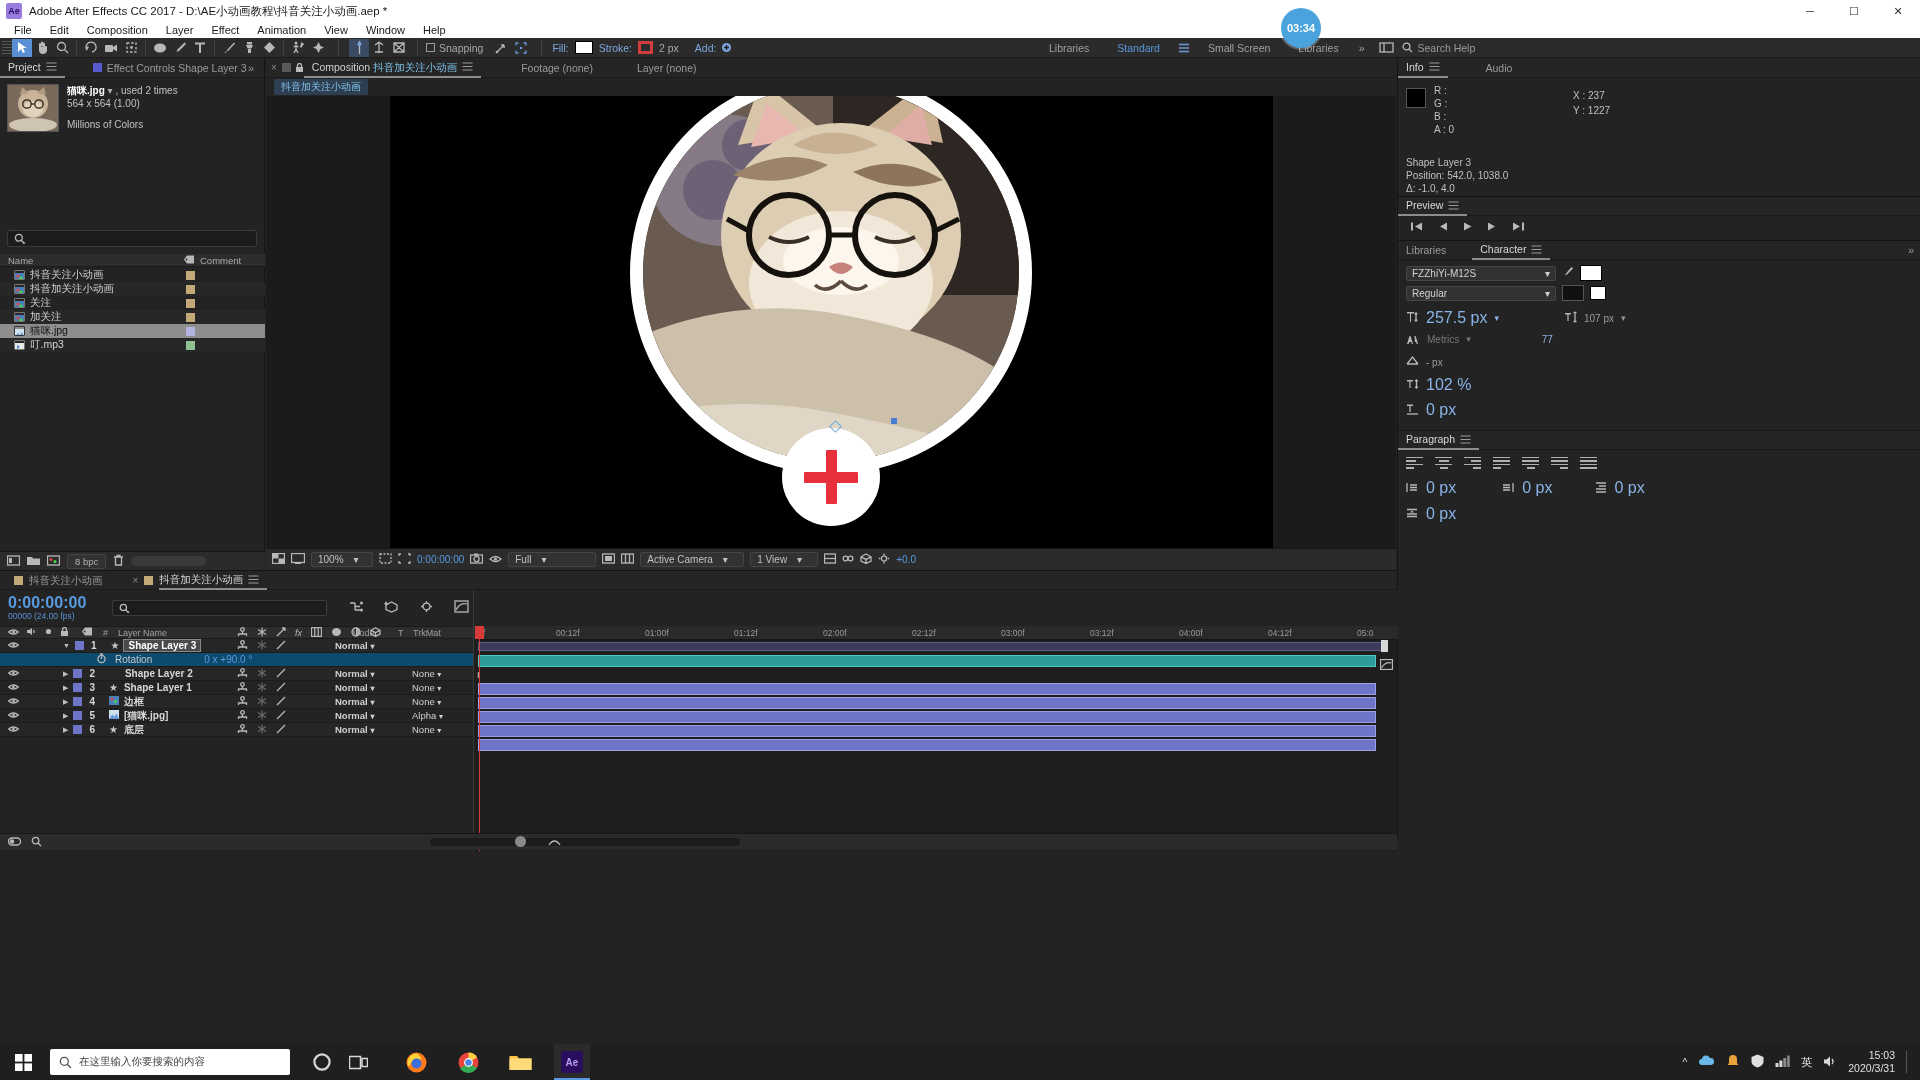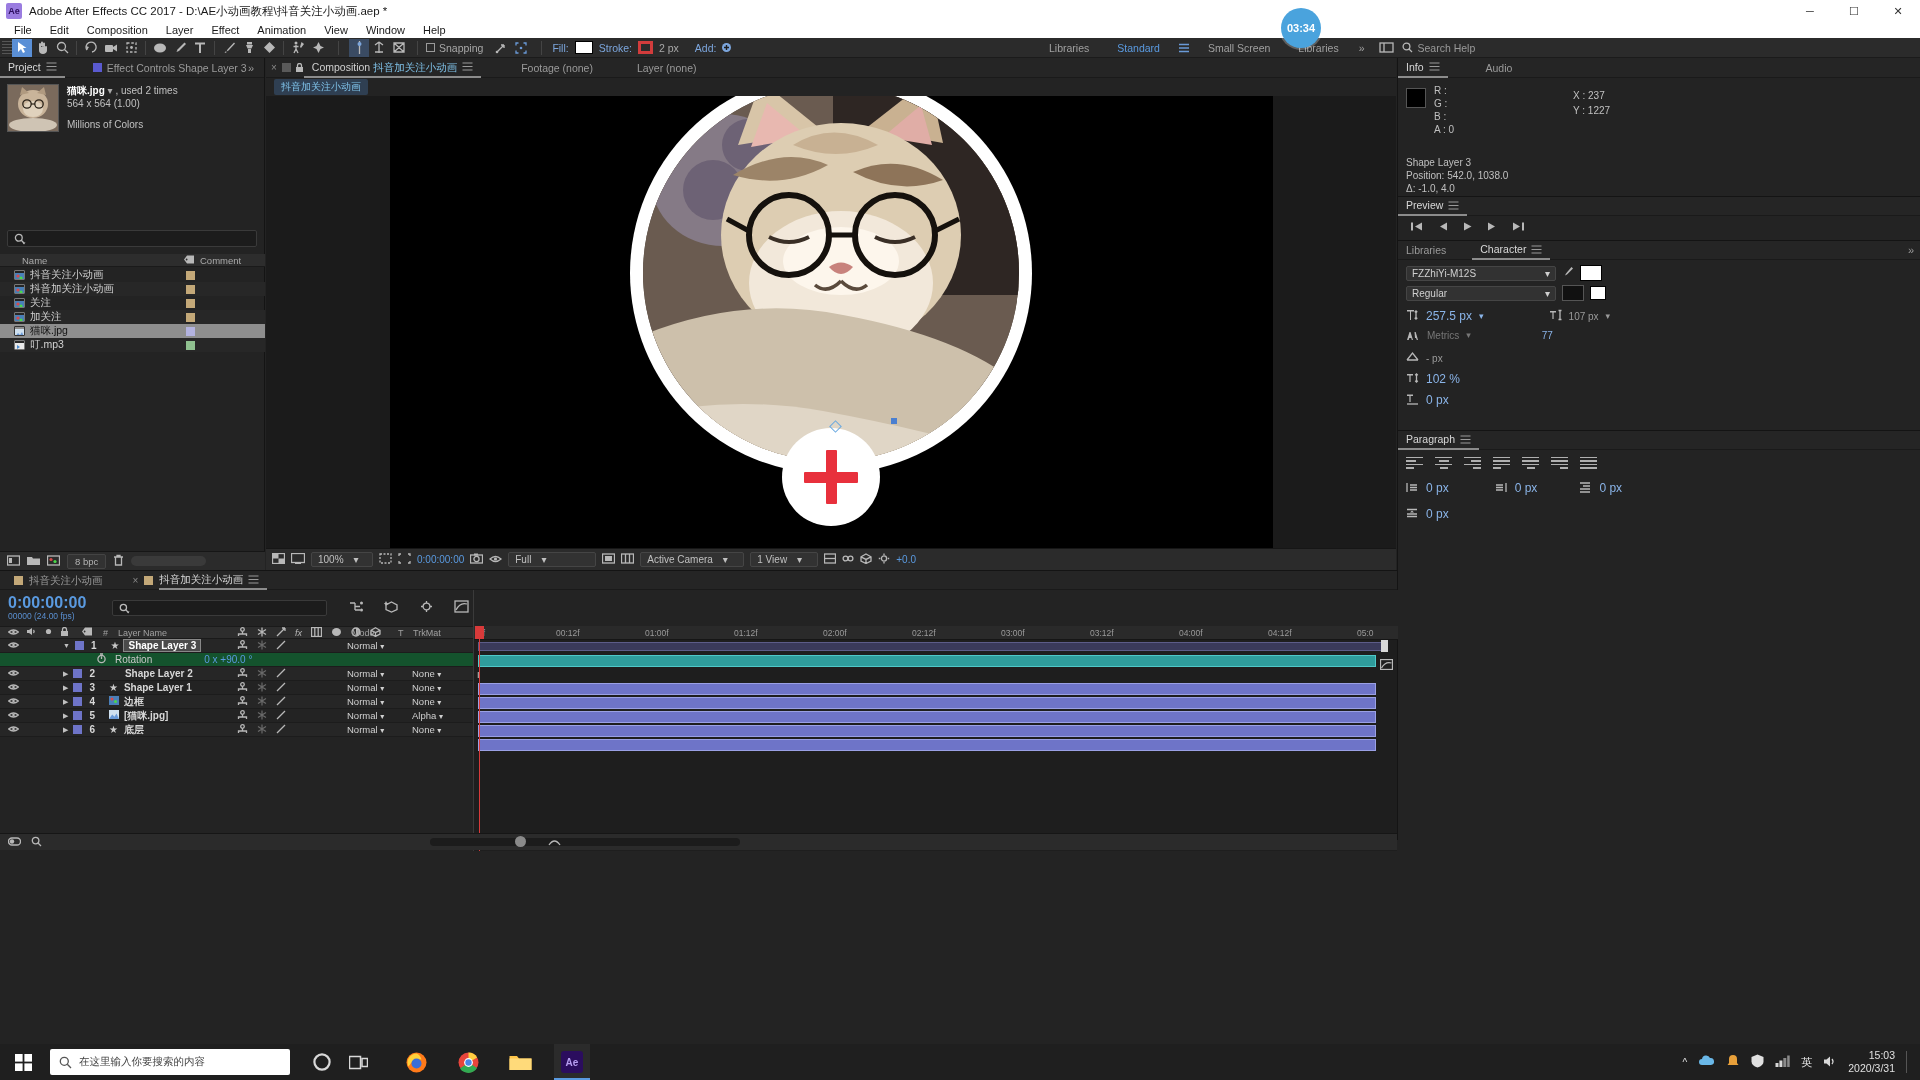--- a/index.html
+++ b/index.html
@@ -133,21 +133,21 @@
     background:#000; border:1px solid #555; }
   .rgba { position:absolute; left:36px; top:6px; line-height:13px; }
   .xy { position:absolute; left:175px; top:10px; line-height:15px; }
   .info-sel { position:absolute; left:8px; top:78px; line-height:13px; }
   .prev-row { height:24px; display:flex; align-items:center; gap:14px;
     padding:0 12px; color:#c8c8c8; font-size:12px; }
   .char-body { padding:5px 8px; font-size:10px; position:relative; height:170px; }
   .cfield { background:#323232; border:1px solid #454545; border-radius:2px;
     height:15px; display:flex; align-items:center; padding:0 5px;
     justify-content:space-between; font-size:10px; color:#d0d0d0; }
-  .cnum { color:#8ab4e8; font-size:12px; }
+  .cnum { color:#8ab4e8; font-size:16px; }
   .swatch-wh { width:22px; height:16px; background:#fff; border:1px solid #000; }
   .swatch-blk { width:22px; height:16px; background:#111; border:1px solid #555; }
   .para-body { padding:6px 8px; position:relative; height:80px; }
   .align-ico { width:17px; height:13px; display:flex; flex-direction:column;
     justify-content:center; gap:2px; }
   .align-ico i { display:block; height:1.5px; background:#b0b0b0; }
 
   
   #timeline { position:absolute; left:0; top:570px; width:1397px; height:280px;
     background:#232323; border-top:1px solid #141414; }
@@ -162,25 +162,25 @@
     align-items:center; padding-left:6px; }
   .col-head { height:13px; background:#2d2d2d; border-top:1px solid #1a1a1a;
     border-bottom:1px solid #1a1a1a; display:flex; align-items:center;
     font-size:9px; color:#a0a0a0; }
   .lrow { height:14px; display:flex; align-items:center; font-size:10px;
     color:#d8d8d8; border-bottom:1px solid #1c1c1c; position:relative; }
   .lrow.sel { background:#3d3d3d; }
   .lrow:nth-child(odd) { background:#262626; }
   .lname-box { border:1px solid #888; background:#4a4a4a; padding:0 4px;
     font-weight:bold; font-size:10px; color:#fff; }
-  .mode-cell { position:absolute; left:347px; width:56px; font-size:9.5px;
-    color:#d0d0d0; }
+  .mode-cell { position:absolute; left:335px; width:56px; font-size:9.5px;
+    color:#d0d0d0;font-weight:bold; }
   .trk-cell { position:absolute; left:412px; width:52px; font-size:9.5px;
     color:#d0d0d0; }
-  .prop-row { height:14px; background:#14532d; display:flex; align-items:center;
+  .prop-row { height:14px; background:#0c4a6e; display:flex; align-items:center;
     font-size:10px; color:#c8c8c8; padding-left:96px; gap:8px;
     border-bottom:1px solid #1c1c1c; }
   .prop-val { color:#5a9ae0; font-size:10px; }
 
   
   .tl-graph { position:absolute; left:473px; top:19px; width:924px; height:261px;
     background:#1e1e1e; border-left:1px solid #3a3a3a; }
   .ruler { position:absolute; left:0; top:36px; width:924px; height:14px;
     background:#2a2a2a; border-bottom:1px solid #161616; }
   .ruler-tick { position:absolute; top:2px; font-size:8.5px; color:#9a9a9a; }
@@ -445,21 +445,21 @@
 
     <div class="proj-search">
       <svg width="12" height="12" viewBox="0 0 12 12">
           <circle class="ico" cx="4.8" cy="4.8" r="3.4"></circle>
           <line class="ico" x1="7.3" y1="7.3" x2="10.2" y2="10.2"></line>
           <path class="icof" d="M8.5 9.5 l3 0 -1.5 2z"></path>
         </svg>
     </div>
 
     <div class="proj-hdr">
-      <span style="padding-left:22px;">Name</span>
+      <span style="padding-left:8px;">Name</span>
       <span style="position:absolute;left:184px;">
         <svg width="11" height="9" viewBox="0 0 11 9">
             <path class="icof" d="M0 4.5 L3 0.5 H10 V8.5 H3z"></path>
             <circle cx="2.6" cy="4.5" r="0.9" fill="#2d2d2d"></circle>
           </svg>
       </span>
       <span style="position:absolute;left:200px;">Comment</span>
     </div>
 
     <div class="proj-list">

